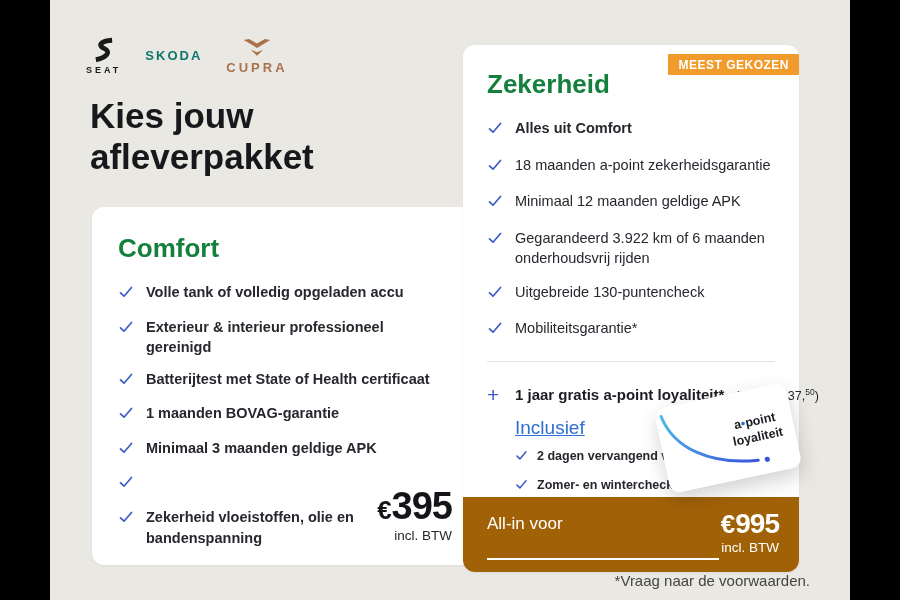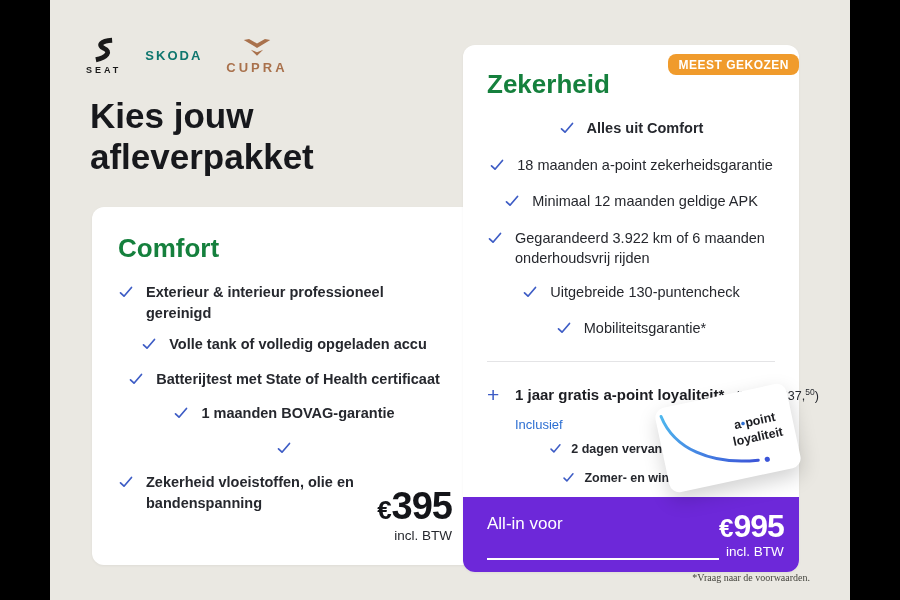--- a/index.html
+++ b/index.html
@@ -35,77 +35,77 @@
   
   .card {
     position:absolute; background:#fff; border-radius:12px;
     box-shadow:0 1px 3px rgba(0,0,0,0.05);
   }
   .card-comfort { left:42px; top:207px; width:384px; height:358px; padding:26px; }
   .card-zekerheid { left:413px; top:45px; width:336px; height:527px; padding:24px 24px 0 24px; }
 
   .card-title { font-size:26px; font-weight:bold; color:#15803d; margin-bottom:18px; }
 
-  .check-item { display:flex; gap:12px; margin-bottom:11px; font-size:14.5px; line-height:1.42; color:#26282E;justify-content:center; }
+  .check-item { display:flex; gap:12px; margin-bottom:11px; font-size:14.5px; line-height:1.42; color:#26282E; }
   .check-item .txt.bold { font-weight:bold; }
   .check-item .ck { flex:0 0 16px; margin-top:2px; }
   .zk .check-item { margin-bottom:13px; }
 
   .price-block { position:absolute; right:24px; bottom:22px; text-align:right; color:#141519; }
   .price-line { font-weight:bold; line-height:1; }
   .price-line .cur { font-size:26px; }
   .price-line .amt { font-size:38px; letter-spacing:-1px; }
   .price-note { font-size:13.5px; font-weight:normal; color:#26282E; margin-top:3px; }
 
   
   .badge {
     position:absolute; top:9px; right:0;
     background:#F09B2C; color:#fff; font-size:12px; font-weight:bold;
-    letter-spacing:.5px; padding:4px 10px 3px; border-radius:8px;
+    letter-spacing:.5px; padding:4px 10px 3px; border-radius:1px;
   }
   .divider { border-top:1px solid #E4E4E6; margin:19px 0 20px; }
 
   .loyalty-head { display:flex; gap:11px; align-items:baseline; }
   .plus { color:#3D5CC5; font-size:21px; line-height:1; flex:0 0 17px; font-weight:400; position:relative; top:2px; }
   .loyalty-title { font-size:15px; font-weight:bold; color:#1C1D22; white-space:nowrap; }
   .loyalty-value { font-size:12.5px; color:#26282E; white-space:nowrap; }
   .loyalty-value sup { font-size:8.5px;text-align:right; }
 
-  .inclusief { margin:14px 0 9px 28px; color:#2D6FD2; font-size:13px; }
+  .inclusief { margin:14px 0 9px 28px; color:#2D6FD2; font-size:19px;text-decoration:underline; }
   .sub-list { margin-left:28px; }
   .sub-list .check-item { font-size:12.5px; margin-bottom:9px; gap:9px; }
   .sub-list .check-item .ck { flex:0 0 13px; margin-top:1px; }
 
   .loyalty-card {
     position:absolute; right:4px; top:350px; width:134px; height:86px;
     background:#fff; border-radius:10px; transform:rotate(-12deg);
     box-shadow:0 8px 20px rgba(0,0,0,.18); z-index:2; overflow:hidden;
   }
   .loyalty-card .swoosh { position:absolute; left:0; top:0; }
   .loyalty-card .lc-text {
     position:absolute; right:12px; top:24px; text-align:center;
     font-size:12.5px; font-weight:bold; color:#1C1D22; line-height:1.3;
   }
   .lc-dot { color:#2D6FD2; }
 
   .zk-footer {
     position:absolute; left:0; right:0; bottom:0; height:75px;
-    background:#6d28d9; border-radius:0 0 12px 12px;
+    background:#a16207; border-radius:0 0 12px 12px;
     padding:13px 20px 0 24px; display:flex; justify-content:space-between; color:#fff;
   }
   .zk-footer .left { display:flex; flex-direction:column; }
   .allin { font-size:17px; margin-top:4px; }
   .underline { width:232px; height:2px; background:#fff; margin-top:24px; }
   .zk-footer .price-block2 { text-align:right; line-height:1; }
-  .price-block2 .price-line .amt { font-size:32px; }
+  .price-block2 .price-line .amt { font-size:28px; }
   .price-block2 .price-note { color:#fff; }
 
   .footnote {
     position:absolute; right:40px; top:572px;
-    font-size:10px; color:#45453F;font-family:Liberation Serif, serif;
+    font-size:15px; color:#45453F;
   }
 </style>
 </head>
 <body>
 
 <div class="letterbox left"></div>
 <div class="letterbox right"></div>
 
 <div class="content">
 
@@ -140,50 +140,58 @@
   <div class="card card-comfort">
     <div class="card-title">Comfort</div>
     <div class="checklist">
 
         <div class="check-item">
           <span class="ck">
             <svg width="16" height="16" viewBox="0 0 16 16">
               <path d="M2.5 8.8 L6 12.2 L13.5 3.5" stroke="#3D5CC5" stroke-width="1.7" fill="none" stroke-linecap="round" stroke-linejoin="round"></path>
             </svg>
           </span>
+          <span class="txt bold">Volle tank of volledig opgeladen accu</span>
+        </div>
+
+        <div class="check-item">
+          <span class="ck">
+            <svg width="16" height="16" viewBox="0 0 16 16">
+              <path d="M2.5 8.8 L6 12.2 L13.5 3.5" stroke="#3D5CC5" stroke-width="1.7" fill="none" stroke-linecap="round" stroke-linejoin="round"></path>
+            </svg>
+          </span>
           <span class="txt bold">Exterieur &amp; interieur professioneel gereinigd</span>
         </div>
 
         <div class="check-item">
           <span class="ck">
             <svg width="16" height="16" viewBox="0 0 16 16">
               <path d="M2.5 8.8 L6 12.2 L13.5 3.5" stroke="#3D5CC5" stroke-width="1.7" fill="none" stroke-linecap="round" stroke-linejoin="round"></path>
             </svg>
           </span>
-          <span class="txt bold">Volle tank of volledig opgeladen accu</span>
-        </div>
-
-        <div class="check-item">
-          <span class="ck">
-            <svg width="16" height="16" viewBox="0 0 16 16">
-              <path d="M2.5 8.8 L6 12.2 L13.5 3.5" stroke="#3D5CC5" stroke-width="1.7" fill="none" stroke-linecap="round" stroke-linejoin="round"></path>
-            </svg>
-          </span>
           <span class="txt bold">Batterijtest met State of Health certificaat</span>
         </div>
 
         <div class="check-item">
           <span class="ck">
             <svg width="16" height="16" viewBox="0 0 16 16">
               <path d="M2.5 8.8 L6 12.2 L13.5 3.5" stroke="#3D5CC5" stroke-width="1.7" fill="none" stroke-linecap="round" stroke-linejoin="round"></path>
             </svg>
           </span>
           <span class="txt bold">1 maanden BOVAG-garantie</span>
         </div>
 
+        <div class="check-item">
+          <span class="ck">
+            <svg width="16" height="16" viewBox="0 0 16 16">
+              <path d="M2.5 8.8 L6 12.2 L13.5 3.5" stroke="#3D5CC5" stroke-width="1.7" fill="none" stroke-linecap="round" stroke-linejoin="round"></path>
+            </svg>
+          </span>
+          <span class="txt bold">Minimaal 3 maanden geldige APK</span>
+        </div>
 
         <div class="check-item">
           <span class="ck">
             <svg width="16" height="16" viewBox="0 0 16 16">
               <path d="M2.5 8.8 L6 12.2 L13.5 3.5" stroke="#3D5CC5" stroke-width="1.7" fill="none" stroke-linecap="round" stroke-linejoin="round"></path>
             </svg>
           </span>
         </div>
 
         <div class="check-item">

